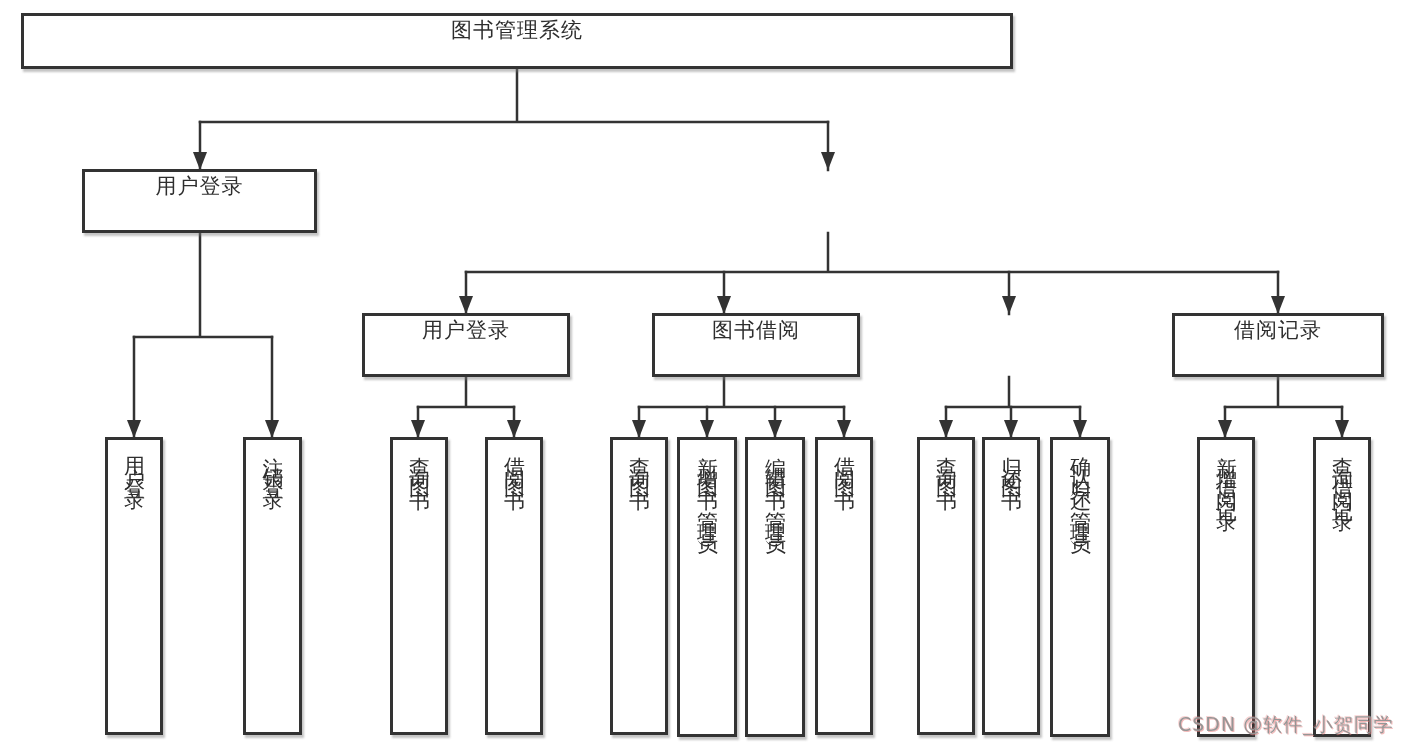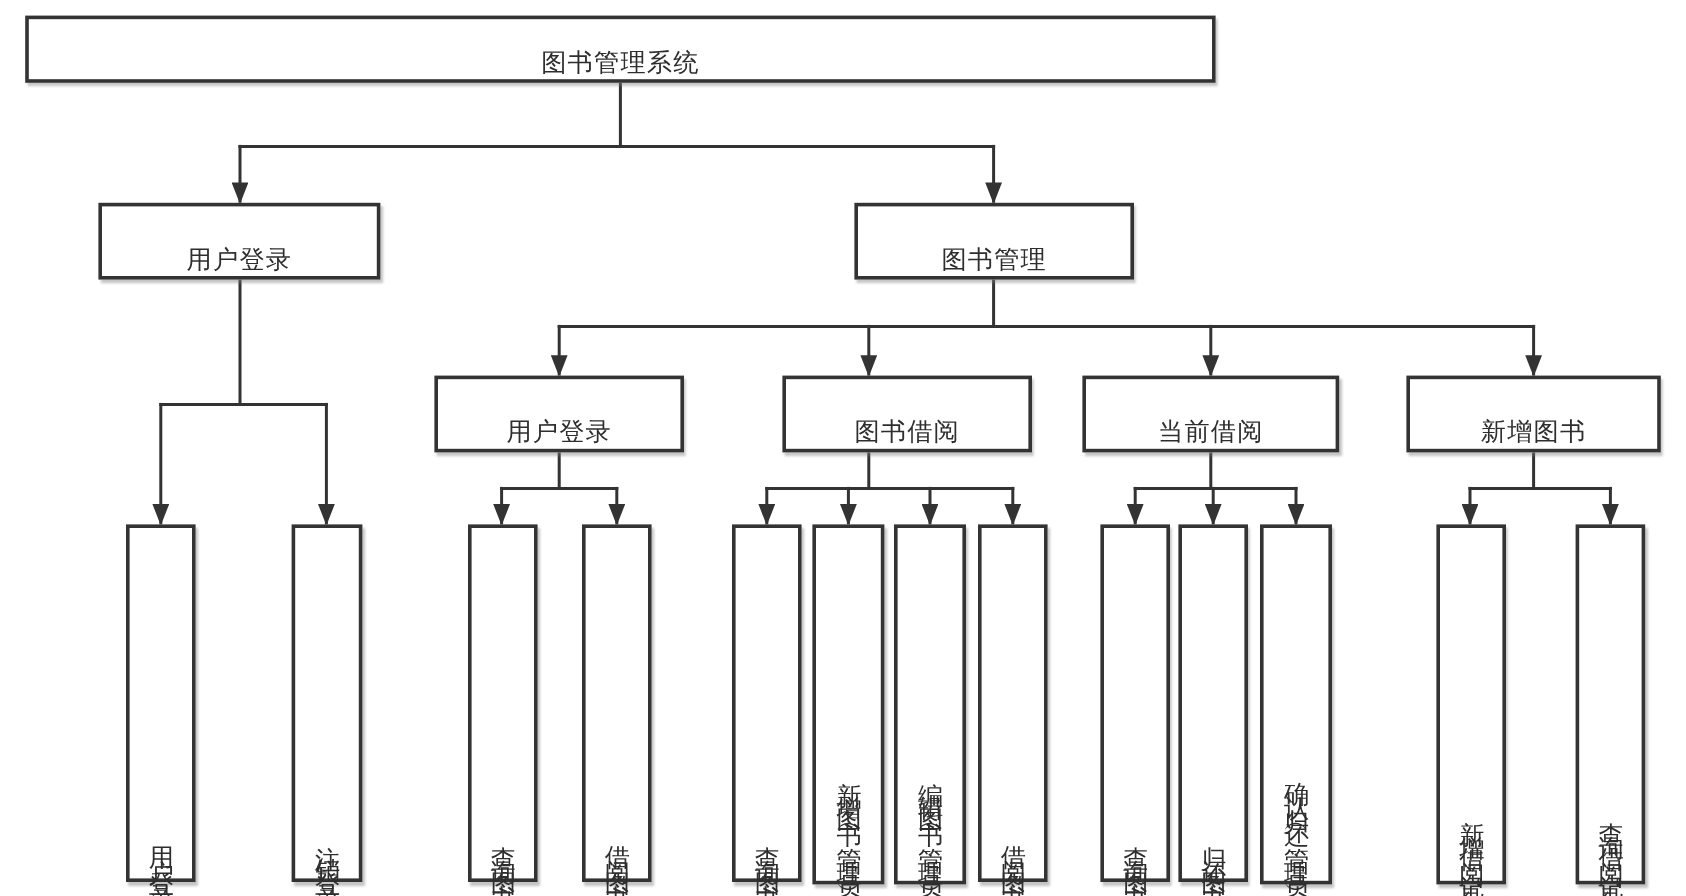--- a/index.html
+++ b/index.html
@@ -11,21 +11,21 @@
     overflow:hidden;
     color:#2e2e2e;
   }
   .stage { position:absolute; left:0; top:0; width:1405px; height:747px; }
   svg.wires { position:absolute; left:0; top:0; width:1405px; height:747px; }
   .node {
     position:absolute;
     background:#ffffff;
     border:3px solid #333333;
     display:flex;
-    align-items:flex-end;
+    align-items:flex-start;
     justify-content:center;
     box-shadow:2px 3px 2px rgba(125,125,125,0.45);
   }
   .h-node span {
     font-size:21px;
     letter-spacing:1px;
     white-space:nowrap;
   }
   .leaf span {
     writing-mode:vertical-rl;
@@ -90,35 +90,29 @@
     </g>
   </svg>
 
   <div class="node h-node" style="left:21px;top:13px;width:992px;height:56px;">
     <span>图书管理系统</span>
   </div>
 
   <div class="node h-node" style="left:82px;top:169px;width:235px;height:64px;">
     <span>用户登录</span>
   </div>
-  <div class="node h-node" style="left:712px;top:169px;width:233px;height:64px;">
-    <span>图书管理</span>
-  </div>
 
   <div class="node h-node" style="left:362px;top:313px;width:208px;height:64px;">
     <span>用户登录</span>
   </div>
   <div class="node h-node" style="left:652px;top:313px;width:208px;height:64px;">
     <span>图书借阅</span>
   </div>
-  <div class="node h-node" style="left:902px;top:313px;width:214px;height:64px;">
-    <span>当前借阅</span>
-  </div>
   <div class="node h-node" style="left:1172px;top:313px;width:212px;height:64px;">
-    <span>新增图书</span>
+    <span>借阅记录</span>
   </div>
 
   <div class="node leaf" style="left:105px;top:437px;width:58px;height:298px;">
     <span>用户登录</span>
   </div>
   <div class="node leaf" style="left:243px;top:437px;width:59px;height:298px;">
     <span>注销登录</span>
   </div>
   <div class="node leaf" style="left:390px;top:437px;width:58px;height:298px;">
     <span>查询图书</span>
@@ -147,14 +141,15 @@
   <div class="node leaf" style="left:1050px;top:437px;width:60px;height:300px;">
     <span>确认归还（管理员）</span>
   </div>
   <div class="node leaf" style="left:1197px;top:437px;width:58px;height:300px;">
     <span>新增借阅记录</span>
   </div>
   <div class="node leaf" style="left:1313px;top:437px;width:58px;height:300px;">
     <span>查询借阅记录</span>
   </div>
 
+  <div class="watermark">CSDN @软件_小贺同学</div>
 
 </div>
 
 </body></html>

